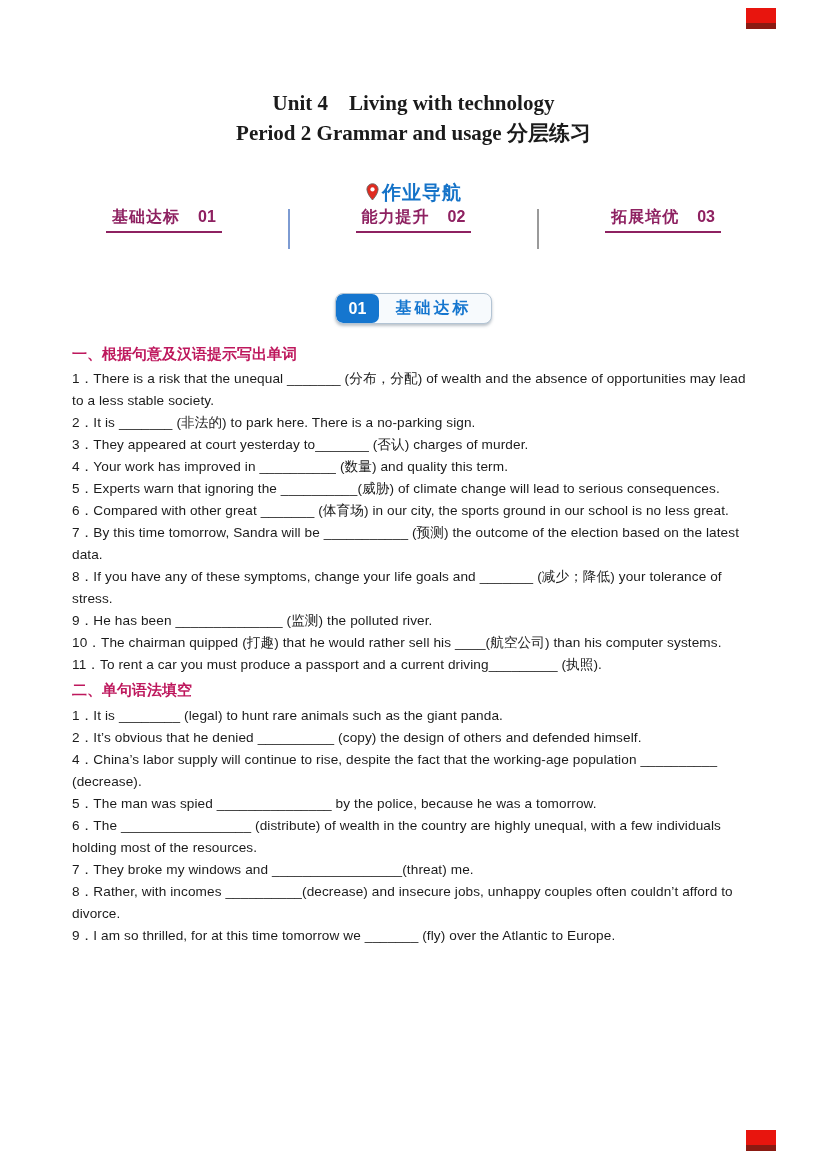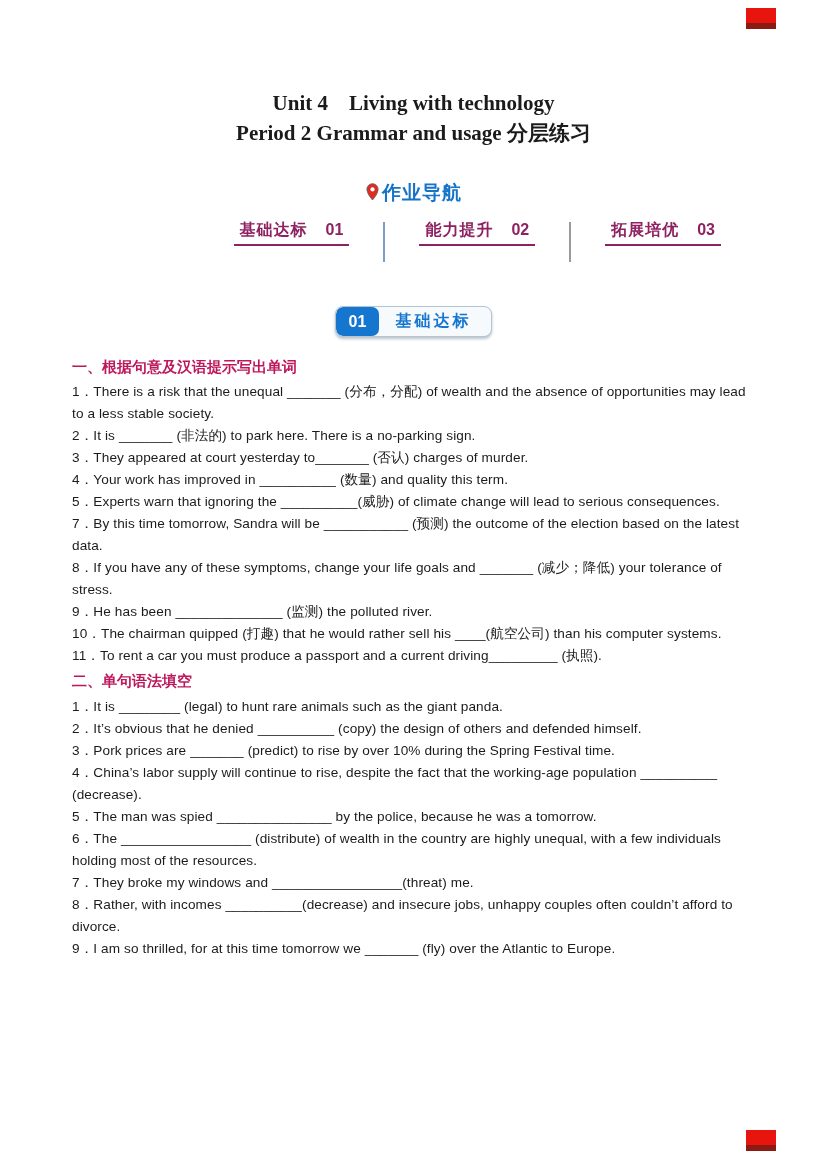--- a/index.html
+++ b/index.html
@@ -30,23 +30,22 @@
     text-align:center;
     font-weight:bold;
     font-size:19px;
     color:#1573c8;
     letter-spacing:1px;
   }
   .nav-header .pin{vertical-align:-3px;margin-right:2px;}
 
   
   .nav-row{
-    margin-top:13px;
     display:flex;
-    justify-content:flex-end;
+    justify-content:space-between;
     align-items:flex-start;
   }
   .nav-link{
     color:#8e2161;
     font-weight:bold;
     font-size:16px;
     border-bottom:2px solid #8e2161;
     padding:0 6px 3px 6px;
     margin:0 34px;
     text-decoration:none;
@@ -150,31 +149,31 @@
 
   <div class="body-text">
 
     <p class="sec-heading">一、根据句意及汉语提示写出单词</p>
 
     <p class="item"><span class="num">1．</span><span>There is a risk that the unequal _______ (分布，分配) of wealth and the absence of opportunities may lead to a less stable society.</span></p>
     <p class="item"><span class="num">2．</span><span>It is _______ (非法的) to park here. There is a no-parking sign.</span></p>
     <p class="item"><span class="num">3．</span><span>They appeared at court yesterday to_______ (否认) charges of murder.</span></p>
     <p class="item"><span class="num">4．</span><span>Your work has improved in __________ (数量) and quality this term.</span></p>
     <p class="item"><span class="num">5．</span><span>Experts warn that ignoring the __________(威胁) of climate change will lead to serious consequences.</span></p>
+    <p class="item"><span class="num">6．</span><span>Compared with other great _______ (体育场) in our city, the sports ground in our school is no less great.</span></p>
     <p class="item"><span class="num">7．</span><span>By this time tomorrow, Sandra will be ___________ (预测) the outcome of the election based on the latest data.</span></p>
     <p class="item"><span class="num">8．</span><span>If you have any of these symptoms, change your life goals and _______ (减少；降低) your tolerance of stress.</span></p>
     <p class="item"><span class="num">9．</span><span>He has been ______________ (监测) the polluted river.</span></p>
     <p class="item"><span class="num">10．</span><span>The chairman quipped (打趣) that he would rather sell his ____(航空公司) than his computer systems.</span></p>
     <p class="item"><span class="num">11．</span><span>To rent a car you must produce a passport and a current driving_________ (执照).</span></p>
 
     <p class="sec-heading">二、单句语法填空</p>
 
     <p class="item"><span class="num">1．</span><span>It is ________ (legal) to hunt rare animals such as the giant panda.</span></p>
     <p class="item"><span class="num">2．</span><span>It’s obvious that he denied __________ (copy) the design of others and defended himself.</span></p>
-    <p class="item"><span class="num">3．</span><span>Pork prices are _______ (predict) to rise by over 10% during the Spring Festival time.</span></p>
     <p class="item"><span class="num">4．</span><span>China’s labor supply will continue to rise, despite the fact that the working-age population __________ (decrease).</span></p>
     <p class="item"><span class="num">5．</span><span>The man was spied _______________ by the police, because he was a tomorrow.</span></p>
     <p class="item"><span class="num">6．</span><span>The _________________ (distribute) of wealth in the country are highly unequal, with a few individuals holding most of the resources.</span></p>
     <p class="item"><span class="num">7．</span><span>They broke my windows and _________________(threat) me.</span></p>
     <p class="item"><span class="num">8．</span><span>Rather, with incomes __________(decrease) and insecure jobs, unhappy couples often couldn’t afford to divorce.</span></p>
     <p class="item"><span class="num">9．</span><span>I am so thrilled, for at this time tomorrow we _______ (fly) over the Atlantic to Europe.</span></p>
 
   </div>
 </div>
 

